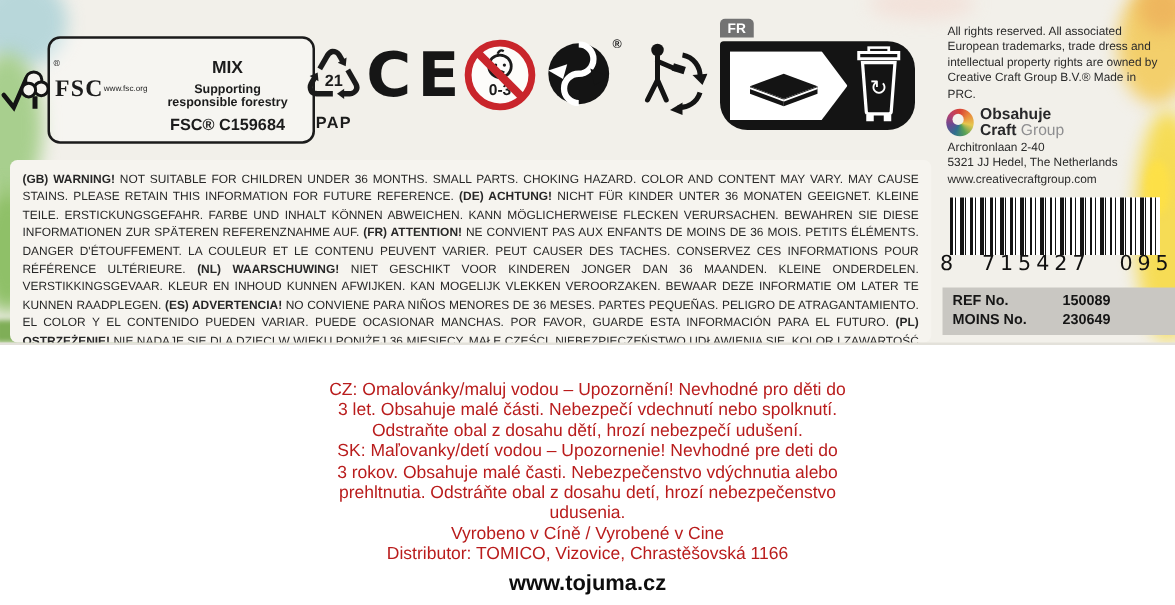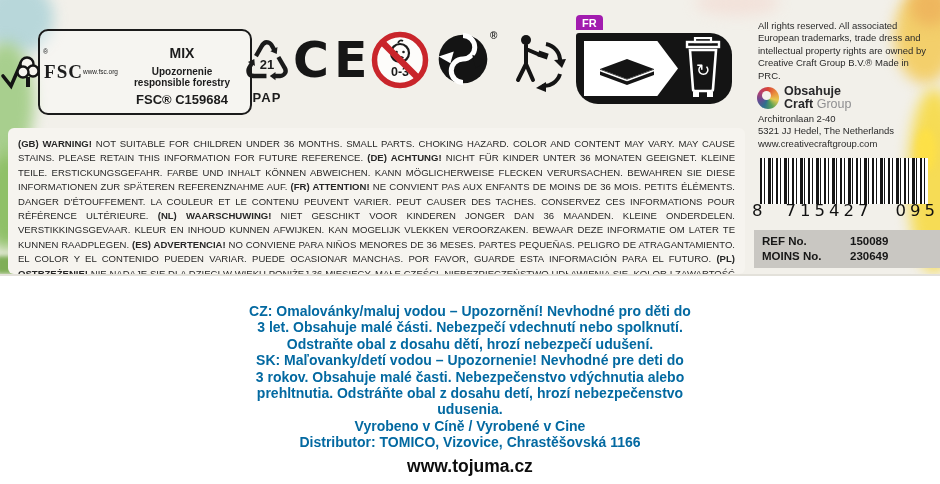--- a/index.html
+++ b/index.html
@@ -40,21 +40,21 @@
   #pap-material{font-weight:bold;font-size:13px;letter-spacing:1px;line-height:14px;}
   #ce-mark{position:absolute;left:293px;top:35px;font-family:"DejaVu Sans",sans-serif;
            font-weight:bold;font-size:49px;line-height:52px;letter-spacing:5px;color:#161616;}
   #age-warning-icon{position:absolute;left:371px;top:31px;}
   #green-dot-icon{position:absolute;left:437px;top:33px;}
   #green-dot-reg{position:absolute;left:490px;top:30px;font-size:10px;font-weight:bold;}
   #tidy-man-icon{position:absolute;left:508px;top:32px;}
 
   
   #fr-infotri{position:absolute;left:576px;top:15px;width:156px;height:90px;}
-  #fr-tag{position:absolute;left:0;top:0;background:#a21caf;color:#fff;font-weight:bold;font-size:11px;
+  #fr-tag{position:absolute;left:0;top:0;background:#737373;color:#fff;font-weight:bold;font-size:11px;
           padding:2px 6px 1px;border-radius:4px 4px 0 0;}
   #fr-body{position:absolute;left:0;top:18px;width:156px;height:71px;background:#141414;
            border-radius:3px 22px 22px 22px;}
   #fr-pentagon{position:absolute;left:8px;top:8px;width:94px;height:55px;background:#fff;
                clip-path:polygon(0 0,78% 0,100% 50%,78% 100%,0 100%);}
   #fr-bin{position:absolute;right:8px;top:4px;}
 
   
   #rights-text{position:absolute;left:758px;top:20px;width:172px;font-size:9.5px;line-height:12.4px;color:#2a2a2a;}
   #brand-logo{position:absolute;left:757px;top:85px;display:flex;align-items:center;}
@@ -79,21 +79,21 @@
   
   #warning-box{position:absolute;left:8px;top:128px;width:737px;height:146px;background:#f6f4ef;
     border-radius:6px;padding:9px 10px;box-sizing:border-box;
     font-size:9.55px;line-height:14.4px;letter-spacing:0;color:#272727;
     text-align:justify;text-justify:inter-word;}
   #warning-box b{letter-spacing:0;}
 
   
   #bottom-section{position:absolute;left:0;top:276px;width:940px;height:208px;background:#ffffff;
     text-align:center;padding-top:27px;box-sizing:border-box;}
-  #bottom-lines{font-weight:bold;font-size:14px;line-height:16.4px;color:#0369a1;}
+  #bottom-lines{font-weight:normal;font-size:14px;line-height:16.4px;color:#b91c1c;}
   #site-url{margin-top:5px;font-weight:bold;font-size:17.5px;color:#0d0d0d;}
 </style>
 </head>
 <body>
 
 <div id="stage">
 
   <div id="label-photo">
     <div class="wc wc-blue"></div>
     <div class="wc wc-green1"></div>
@@ -116,21 +116,21 @@
             <circle cx="23" cy="22" r="5.5" fill="#f6f4ef" stroke="#141414" stroke-width="2.4"></circle>
             <rect x="26" y="27" width="4" height="10" fill="#141414"></rect>
           </svg>
         </div>
         <div class="fsc-name">FSC</div>
         <div class="fsc-url">www.fsc.org</div>
       </div>
       <div id="fsc-right">
         <div class="mix">MIX</div>
         <div class="tagline">
-          <span>Upozornenie</span><br>
+          <span>Supporting</span><br>
           <span>responsible forestry</span>
         </div>
         <div class="cert">FSC® C159684</div>
       </div>
     </div>
 
     <div id="pap-icon">
       <div id="pap-glyph">♺</div>
       <div id="pap-number">21</div>
       <div id="pap-material">PAP</div>

